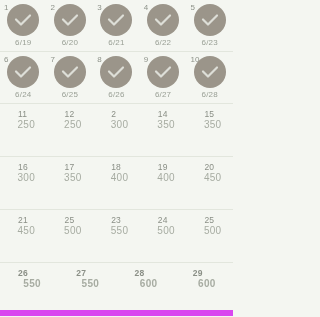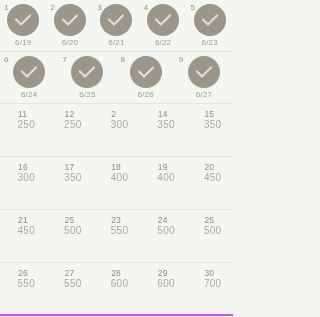--- a/index.html
+++ b/index.html
@@ -28,21 +28,22 @@
     box-sizing: border-box;
     border-bottom: 1px solid #e2e6dd;
   }
   .week-row.icon-row {
     height: 52px;
   }
   .week-row.value-row {
     height: 53px;
   }
   .week-row.last {
-    border-bottom: 2px solid #d946ef;
+    border-bottom: 6px solid #d946ef;
+    font-weight: bold;
   }
   .day-cell {
     flex: 1 1 20%;
     position: relative;
     box-sizing: border-box;
     display: flex;
     flex-direction: column;
     align-items: center;
   }
   .daynum {
@@ -207,20 +208,32 @@
         <div class="circle-wrap">
           <span class="circle"></span>
           <span class="check">
             <svg width="32" height="32" viewBox="0 0 32 32">
               <path d="M9 15.5 L14 20.5 L23 11.5" fill="none" stroke="#ddded7" stroke-width="2.2" stroke-linecap="round" stroke-linejoin="round"></path>
             </svg>
           </span>
         </div>
         <div class="date-label">6/27</div>
       </div>
+      <div class="day-cell">
+        <div class="daynum">10</div>
+        <div class="circle-wrap">
+          <span class="circle"></span>
+          <span class="check">
+            <svg width="32" height="32" viewBox="0 0 32 32">
+              <path d="M9 15.5 L14 20.5 L23 11.5" fill="none" stroke="#ddded7" stroke-width="2.2" stroke-linecap="round" stroke-linejoin="round"></path>
+            </svg>
+          </span>
+        </div>
+        <div class="date-label">6/28</div>
+      </div>
     </div>
     <div class="week-row value-row">
       <div class="day-cell">
         <div class="daynum">11</div>
         <div class="value-text">250</div>
       </div>
       <div class="day-cell">
         <div class="daynum">12</div>
         <div class="value-text">250</div>
       </div>
@@ -290,19 +303,15 @@
         <div class="daynum">27</div>
         <div class="value-text">550</div>
       </div>
       <div class="day-cell">
         <div class="daynum">28</div>
         <div class="value-text">600</div>
       </div>
       <div class="day-cell">
         <div class="daynum">29</div>
         <div class="value-text">600</div>
-      </div>
-      <div class="day-cell">
-        <div class="daynum">30</div>
-        <div class="value-text">700</div>
       </div>
     </div>
   </div>
 
 </body></html>

